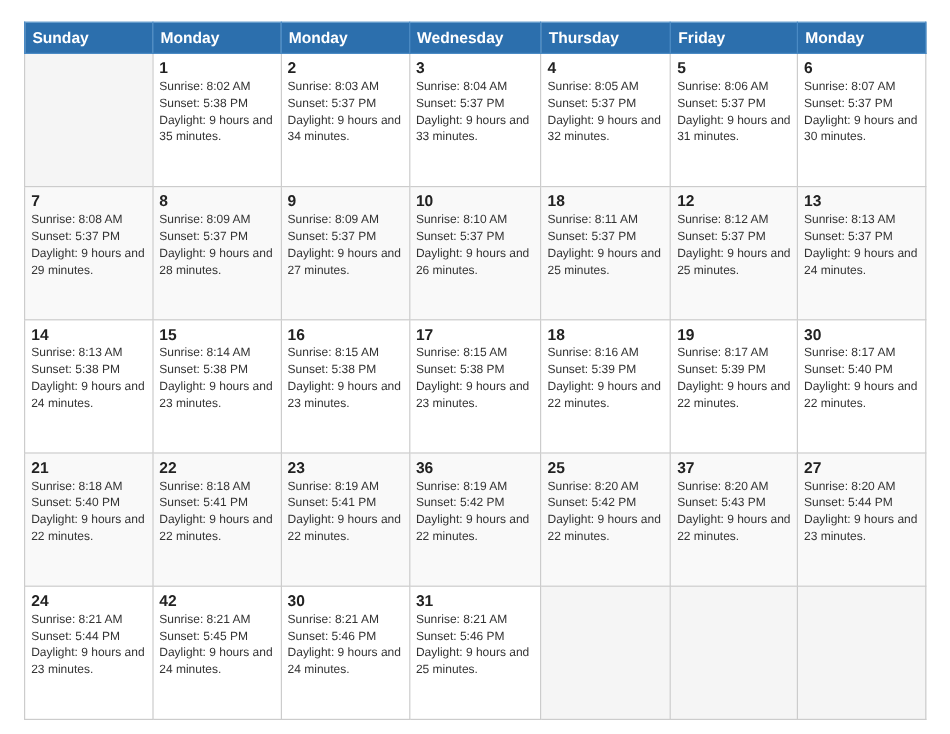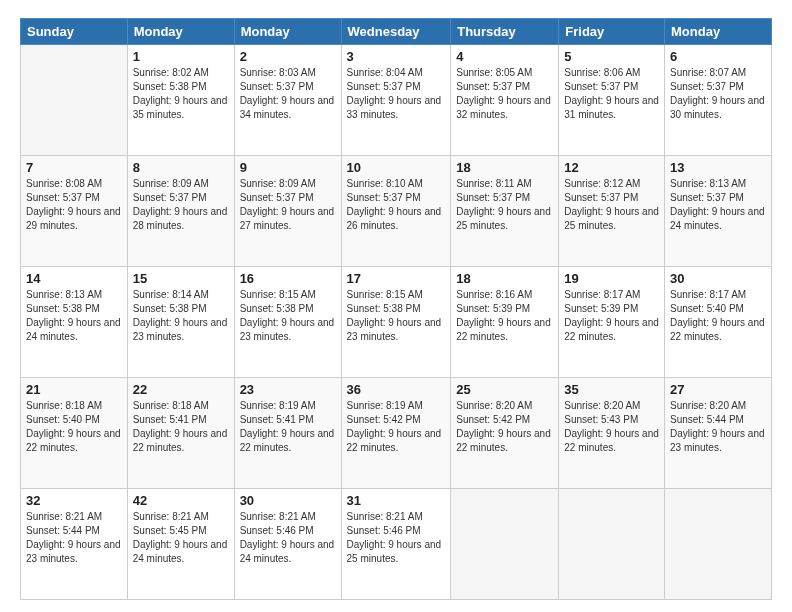--- a/index.html
+++ b/index.html
@@ -218,31 +218,31 @@
           </td>
           <td>
             <span class="day-num">36</span>
             <div class="day-detail">Sunrise: 8:19 AM<br>Sunset: 5:42 PM<br>Daylight: 9 hours and 22 minutes.</div>
           </td>
           <td>
             <span class="day-num">25</span>
             <div class="day-detail">Sunrise: 8:20 AM<br>Sunset: 5:42 PM<br>Daylight: 9 hours and 22 minutes.</div>
           </td>
           <td>
-            <span class="day-num">35</span>
+            <span class="day-num">37</span>
             <div class="day-detail">Sunrise: 8:20 AM<br>Sunset: 5:43 PM<br>Daylight: 9 hours and 22 minutes.</div>
           </td>
           <td>
             <span class="day-num">27</span>
             <div class="day-detail">Sunrise: 8:20 AM<br>Sunset: 5:44 PM<br>Daylight: 9 hours and 23 minutes.</div>
           </td>
         </tr>
         <tr>
           <td>
-            <span class="day-num">32</span>
+            <span class="day-num">24</span>
             <div class="day-detail">Sunrise: 8:21 AM<br>Sunset: 5:44 PM<br>Daylight: 9 hours and 23 minutes.</div>
           </td>
           <td>
             <span class="day-num">42</span>
             <div class="day-detail">Sunrise: 8:21 AM<br>Sunset: 5:45 PM<br>Daylight: 9 hours and 24 minutes.</div>
           </td>
           <td>
             <span class="day-num">30</span>
             <div class="day-detail">Sunrise: 8:21 AM<br>Sunset: 5:46 PM<br>Daylight: 9 hours and 24 minutes.</div>
           </td>

